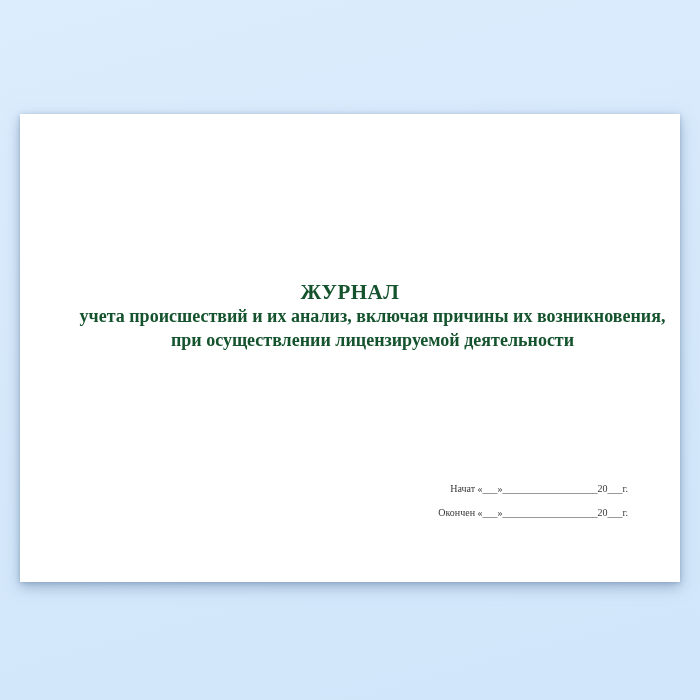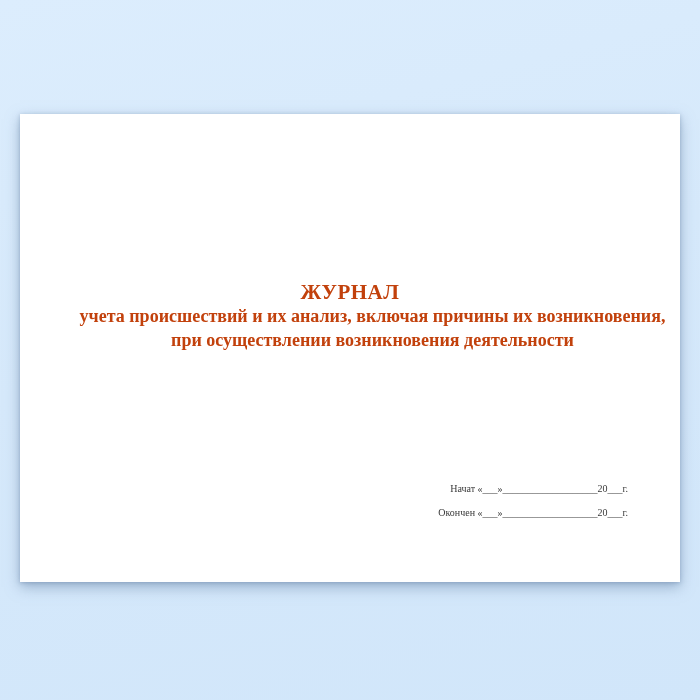--- a/index.html
+++ b/index.html
@@ -24,21 +24,21 @@
                 0 1px 4px rgba(106,133,168,0.45);
   }
   .title-block {
     position: absolute;
     top: 166px;
     left: 0;
     right: 0;
     text-align: center;
     font-family: "Liberation Serif", "DejaVu Serif", serif;
     font-weight: bold;
-    color: #c2410c;
+    color: #14532d;
   }
   .title-line {
     font-size: 21px;
     line-height: 24px;
     letter-spacing: 0.5px;
     white-space: nowrap;
   }
   .subtitle-line {
     font-size: 18px;
     line-height: 24px;
@@ -60,21 +60,21 @@
 </style>
 </head>
 <body>
 
 <div class="stage">
   <div class="paper">
 
     <div class="title-block">
       <div class="title-line">ЖУРНАЛ</div>
       <div class="subtitle-line">учета происшествий и их анализ, включая причины их возникновения,</div>
-      <div class="subtitle-line">при осуществлении возникновения деятельности</div>
+      <div class="subtitle-line">при осуществлении лицензируемой деятельности</div>
     </div>
 
     <div class="dates-block">
       <div>Начат «___»___________________20___г.</div>
       <div>Окончен «___»___________________20___г.</div>
     </div>
 
   </div>
 </div>
 

